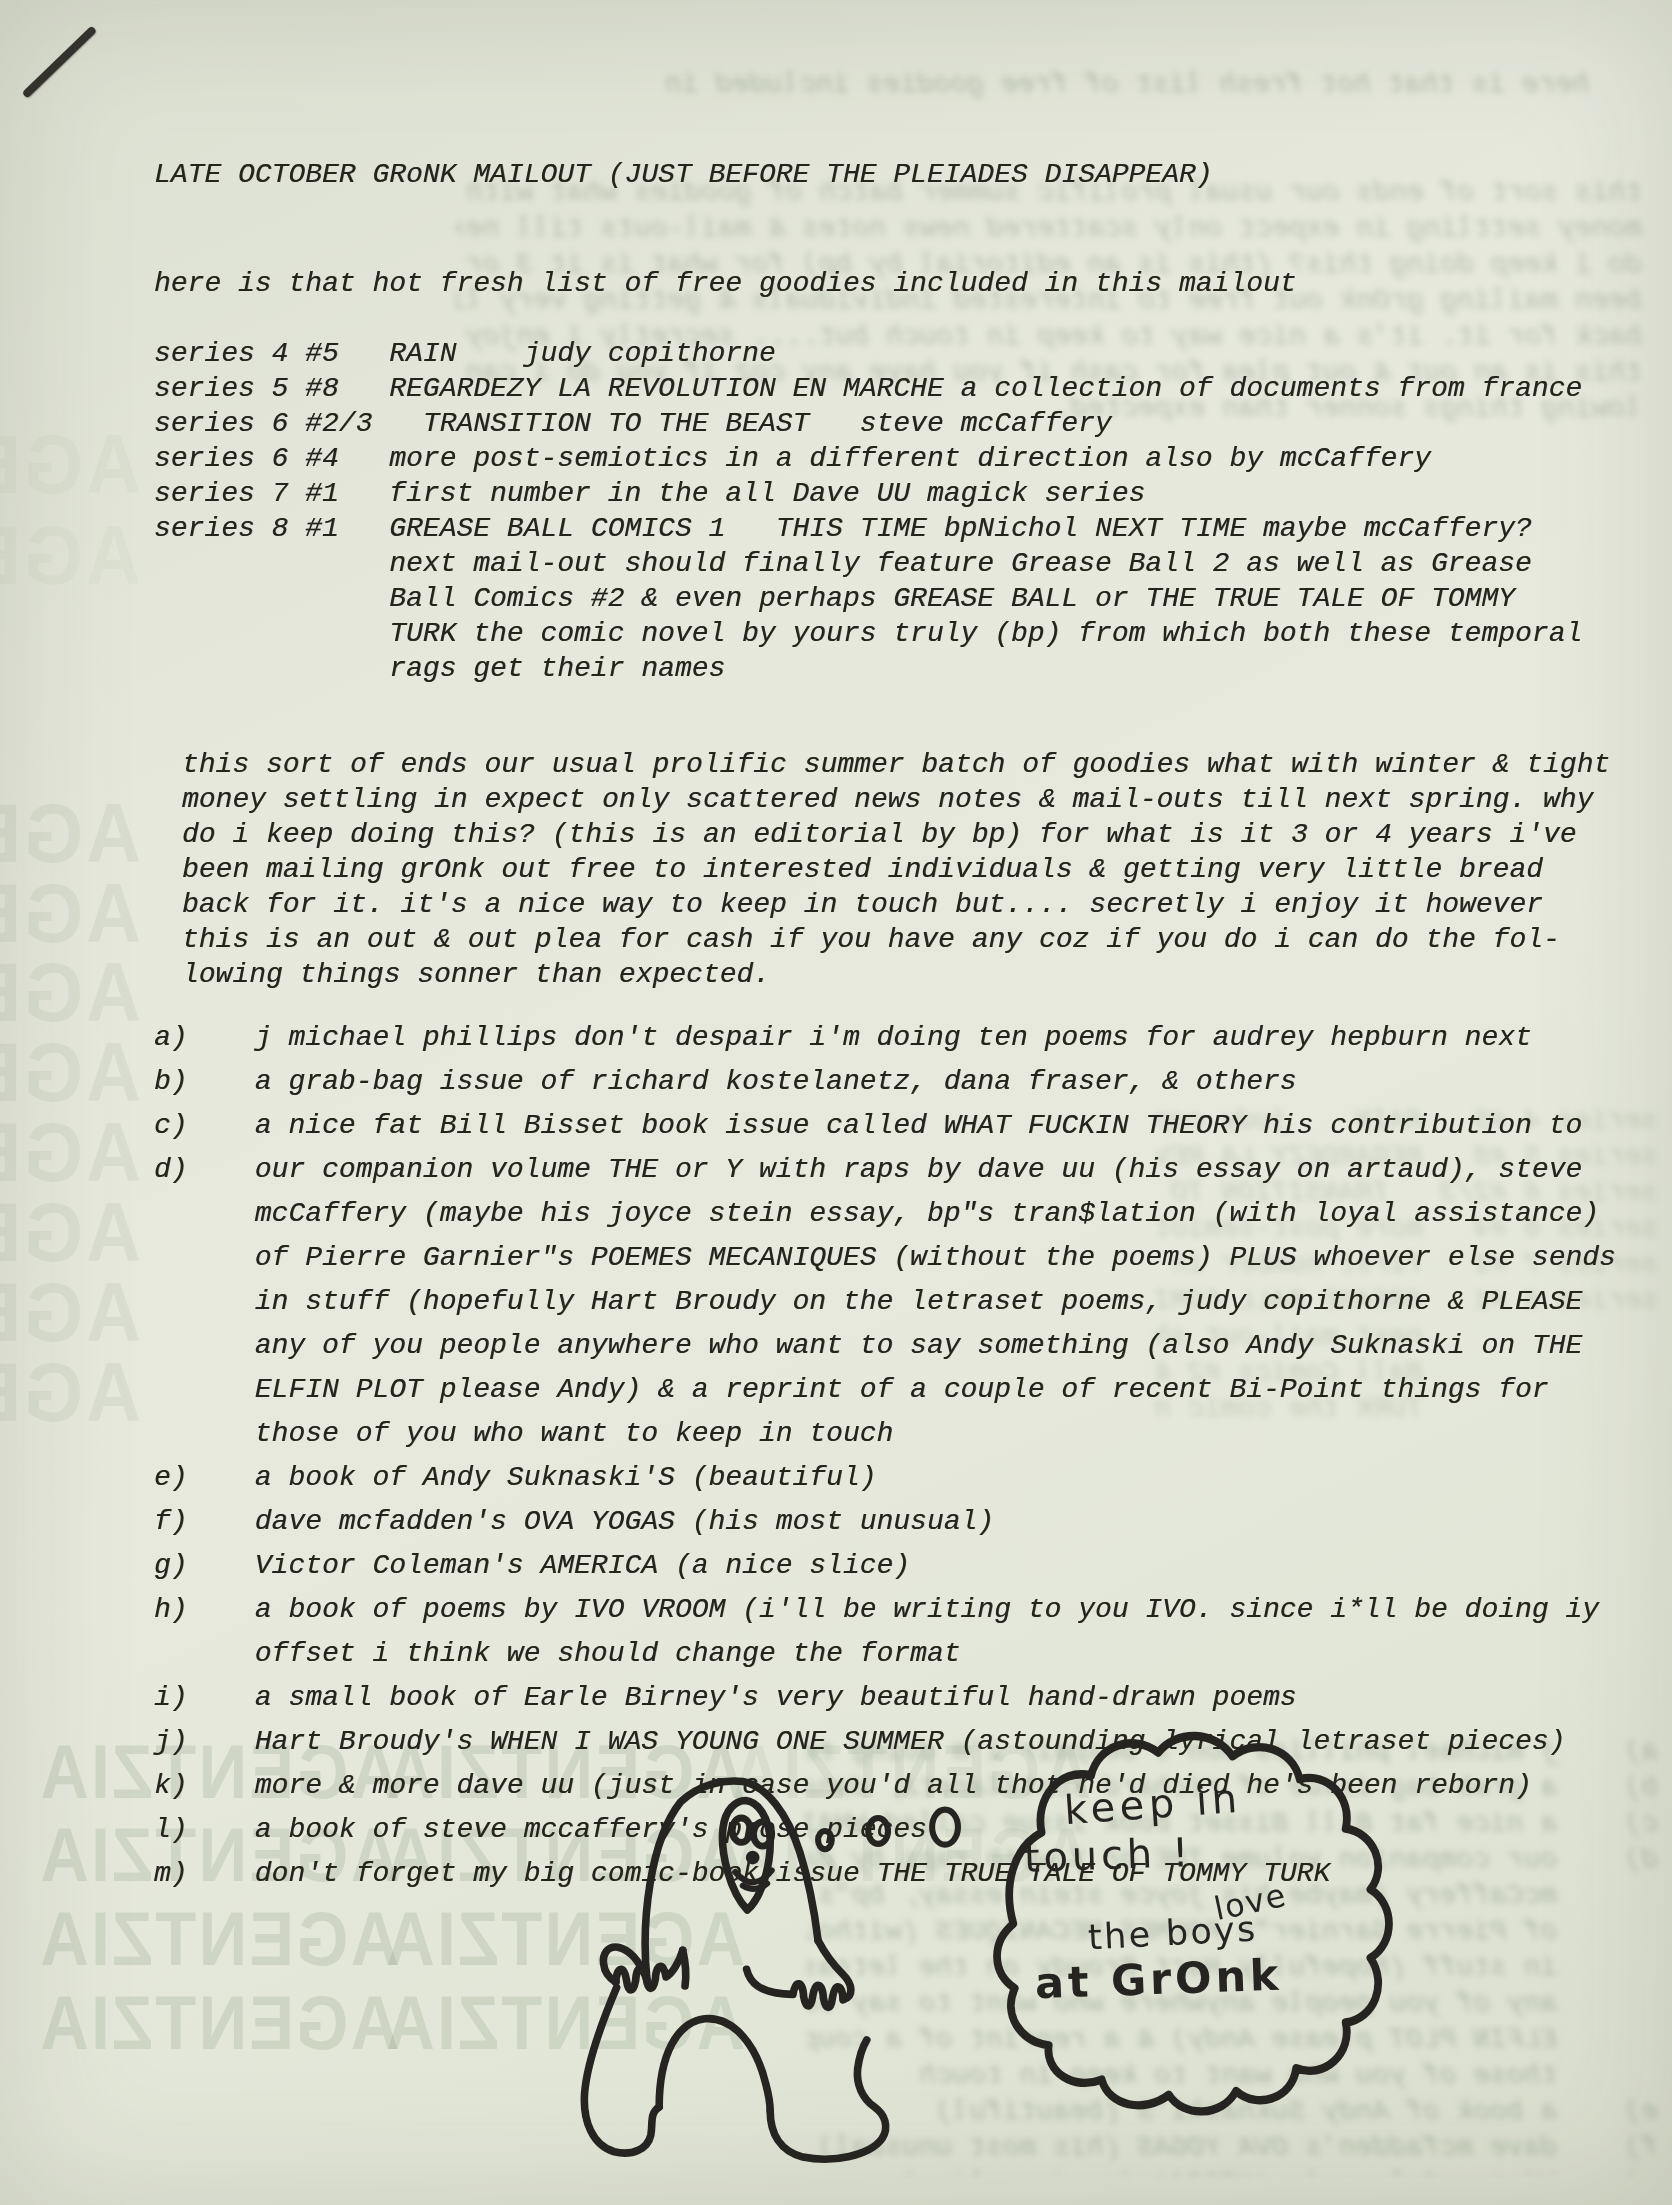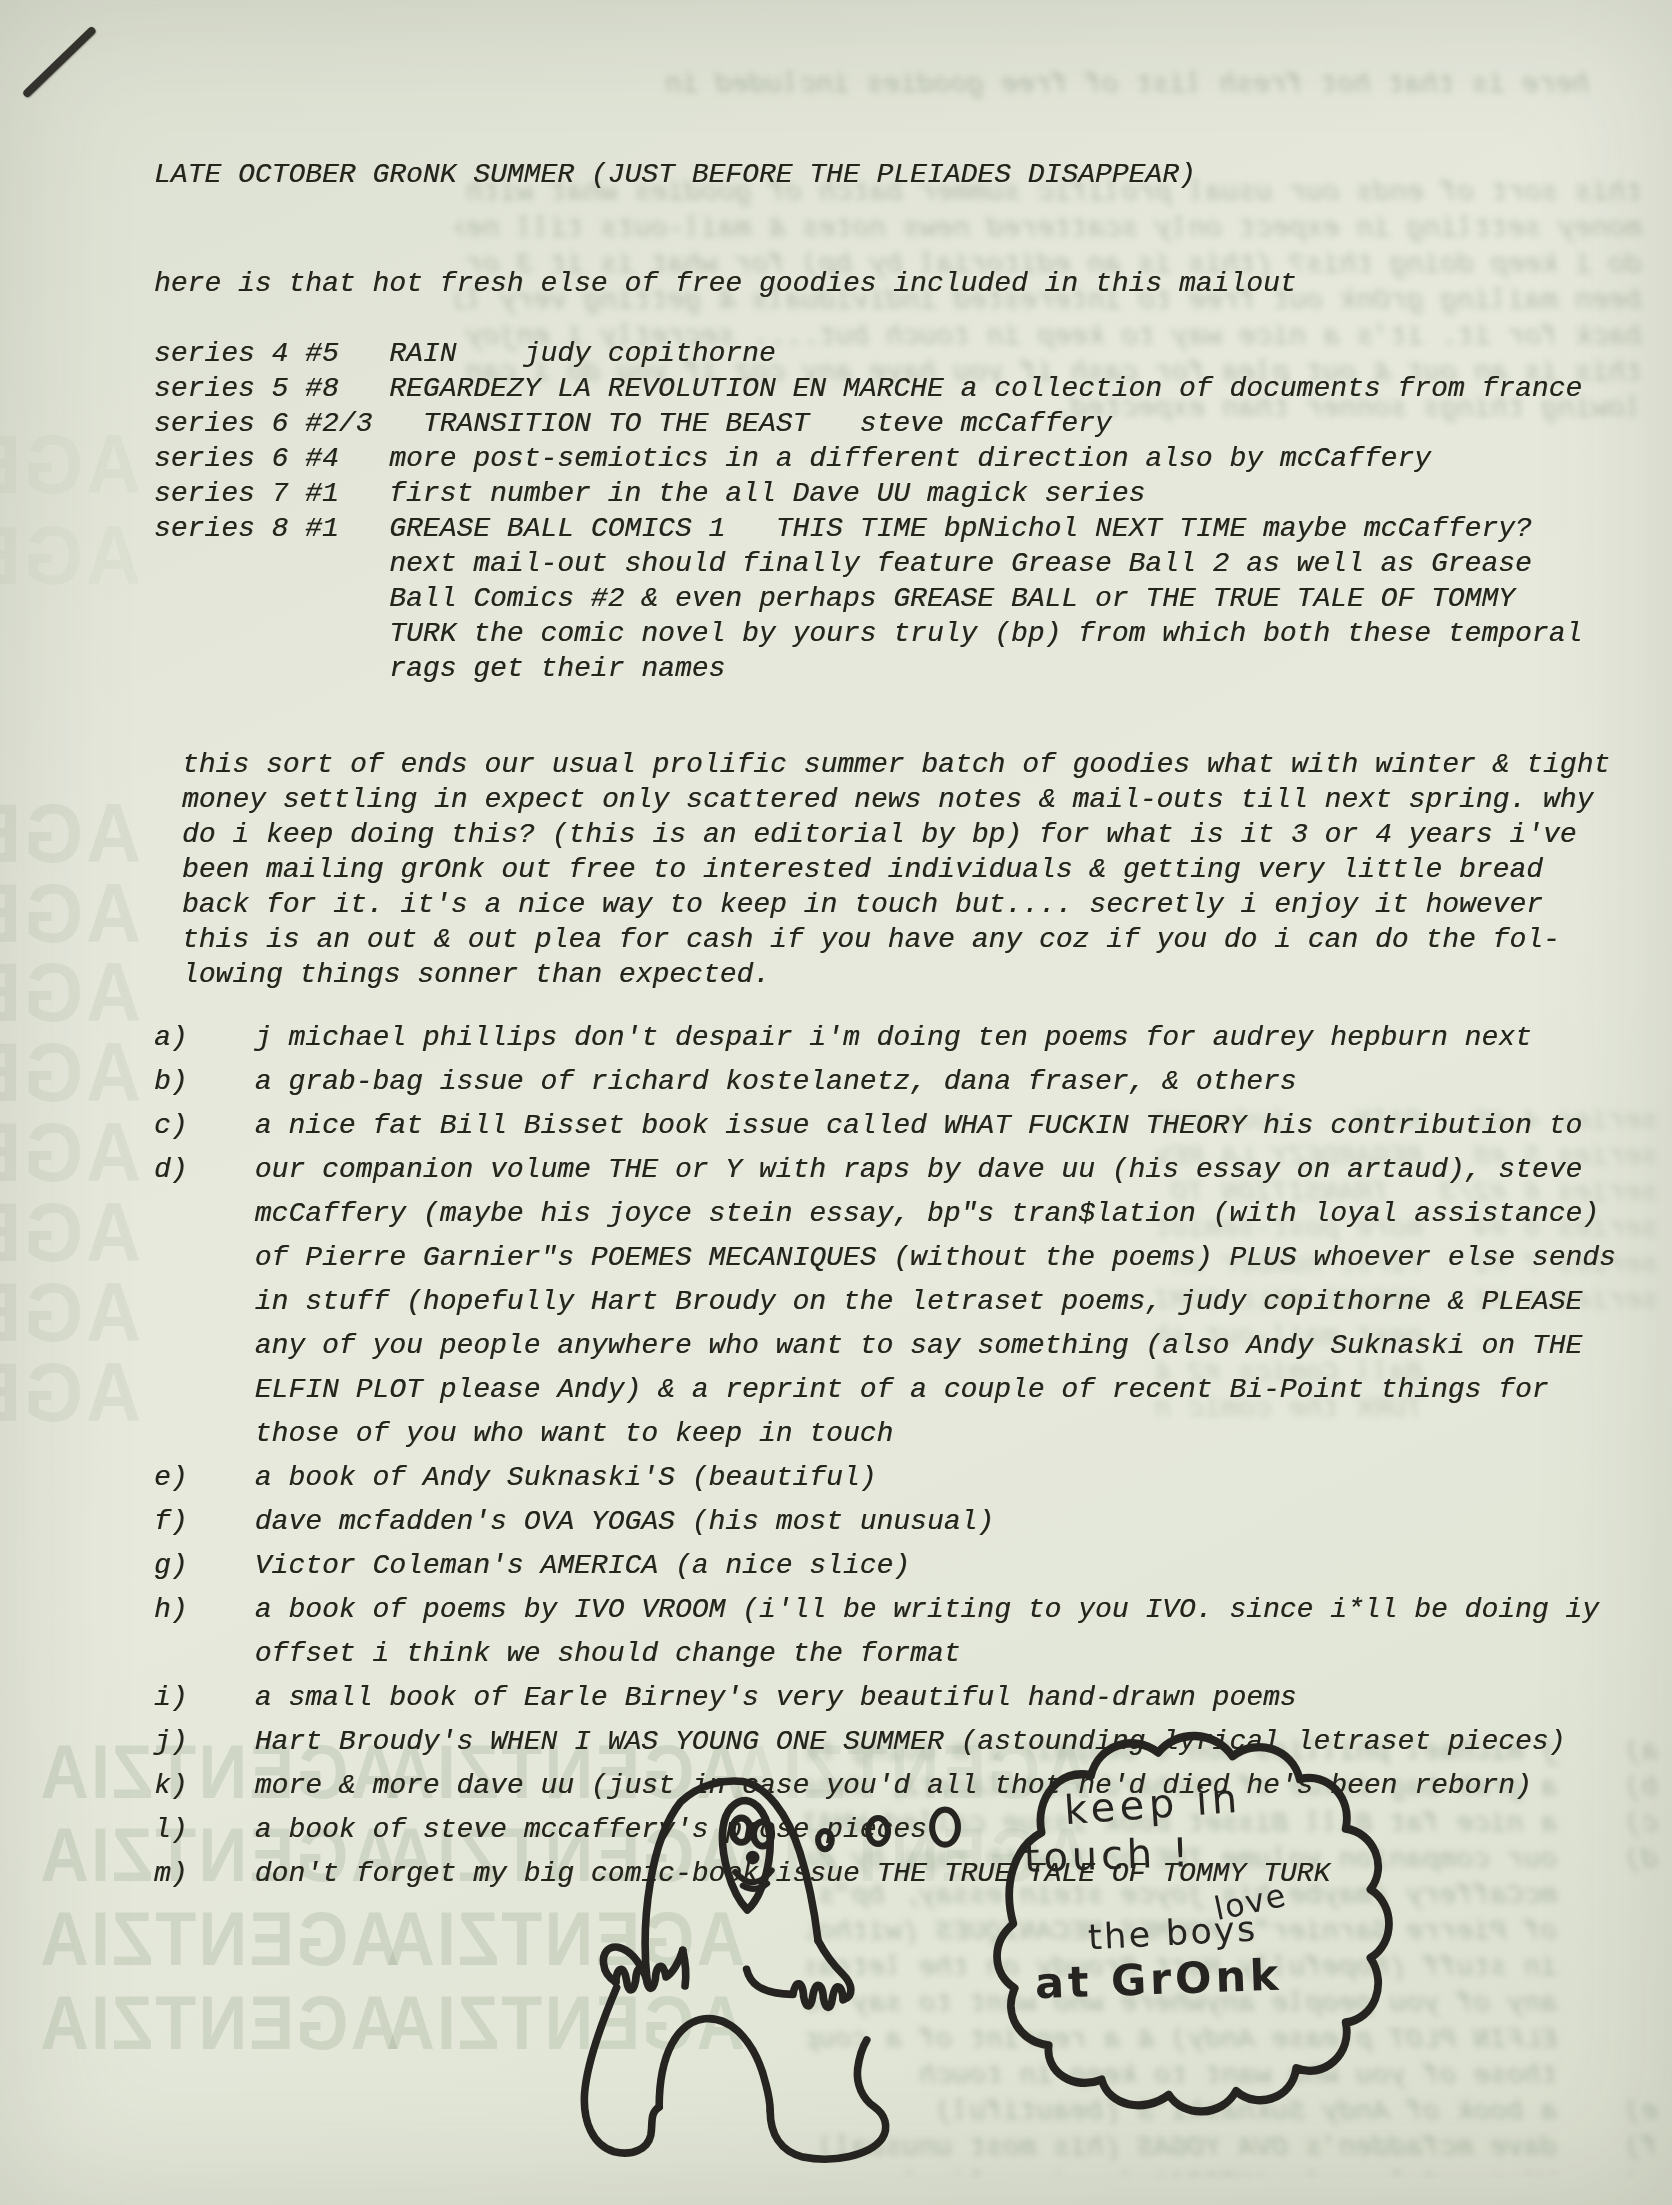--- a/index.html
+++ b/index.html
@@ -125,22 +125,22 @@
     <span class="ghost-word" style="left:749px; top:1821px; opacity:.55;">AGENTZIA</span>
     <span class="ghost-word" style="left:57px;  top:1905px;">AGENTZIA</span>
     <span class="ghost-word" style="left:403px; top:1905px;">AGENTZIA</span>
     <span class="ghost-word" style="left:57px;  top:1989px;">AGENTZIA</span>
     <span class="ghost-word" style="left:403px; top:1989px;">AGENTZIA</span>
   </div>
 
   <div class="corner-mark"></div>
 
   <div class="typed">
-    <pre class="title">LATE OCTOBER GRoNK SUMMER (JUST BEFORE THE PLEIADES DISAPPEAR)</pre>
-    <pre class="intro">here is that hot fresh else of free goodies included in this mailout</pre>
+    <pre class="title">LATE OCTOBER GRoNK MAILOUT (JUST BEFORE THE PLEIADES DISAPPEAR)</pre>
+    <pre class="intro">here is that hot fresh list of free goodies included in this mailout</pre>
     <pre class="series">series 4 #5   RAIN    judy copithorne
 series 5 #8   REGARDEZY LA REVOLUTION EN MARCHE a collection of documents from france
 series 6 #2/3   TRANSITION TO THE BEAST   steve mcCaffery
 series 6 #4   more post-semiotics in a different direction also by mcCaffery
 series 7 #1   first number in the all Dave UU magick series
 series 8 #1   GREASE BALL COMICS 1   THIS TIME bpNichol NEXT TIME maybe mcCaffery?
               next mail-out should finally feature Grease Ball 2 as well as Grease
               Ball Comics #2 &amp; even perhaps GREASE BALL or THE TRUE TALE OF TOMMY
               TURK the comic novel by yours truly (bp) from which both these temporal
               rags get their names</pre>

